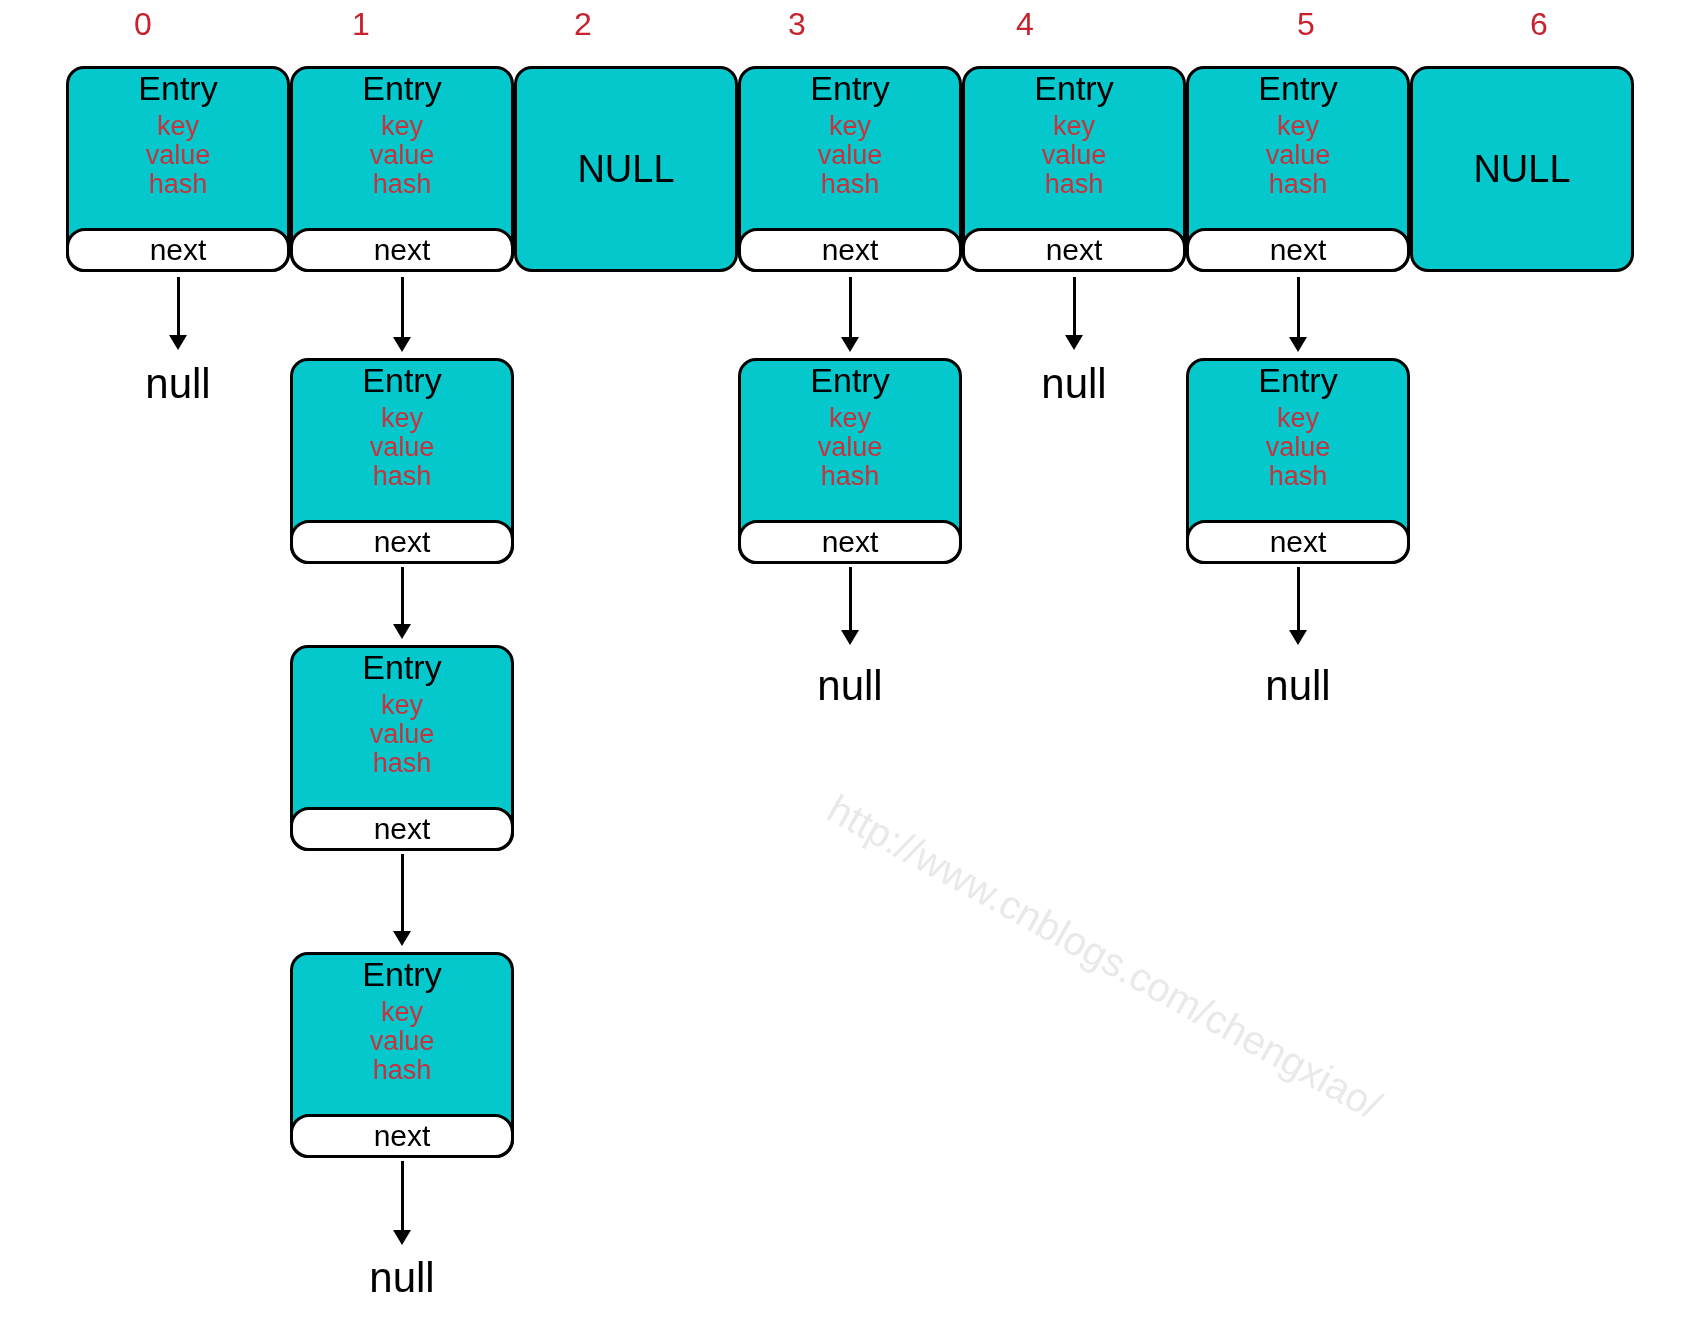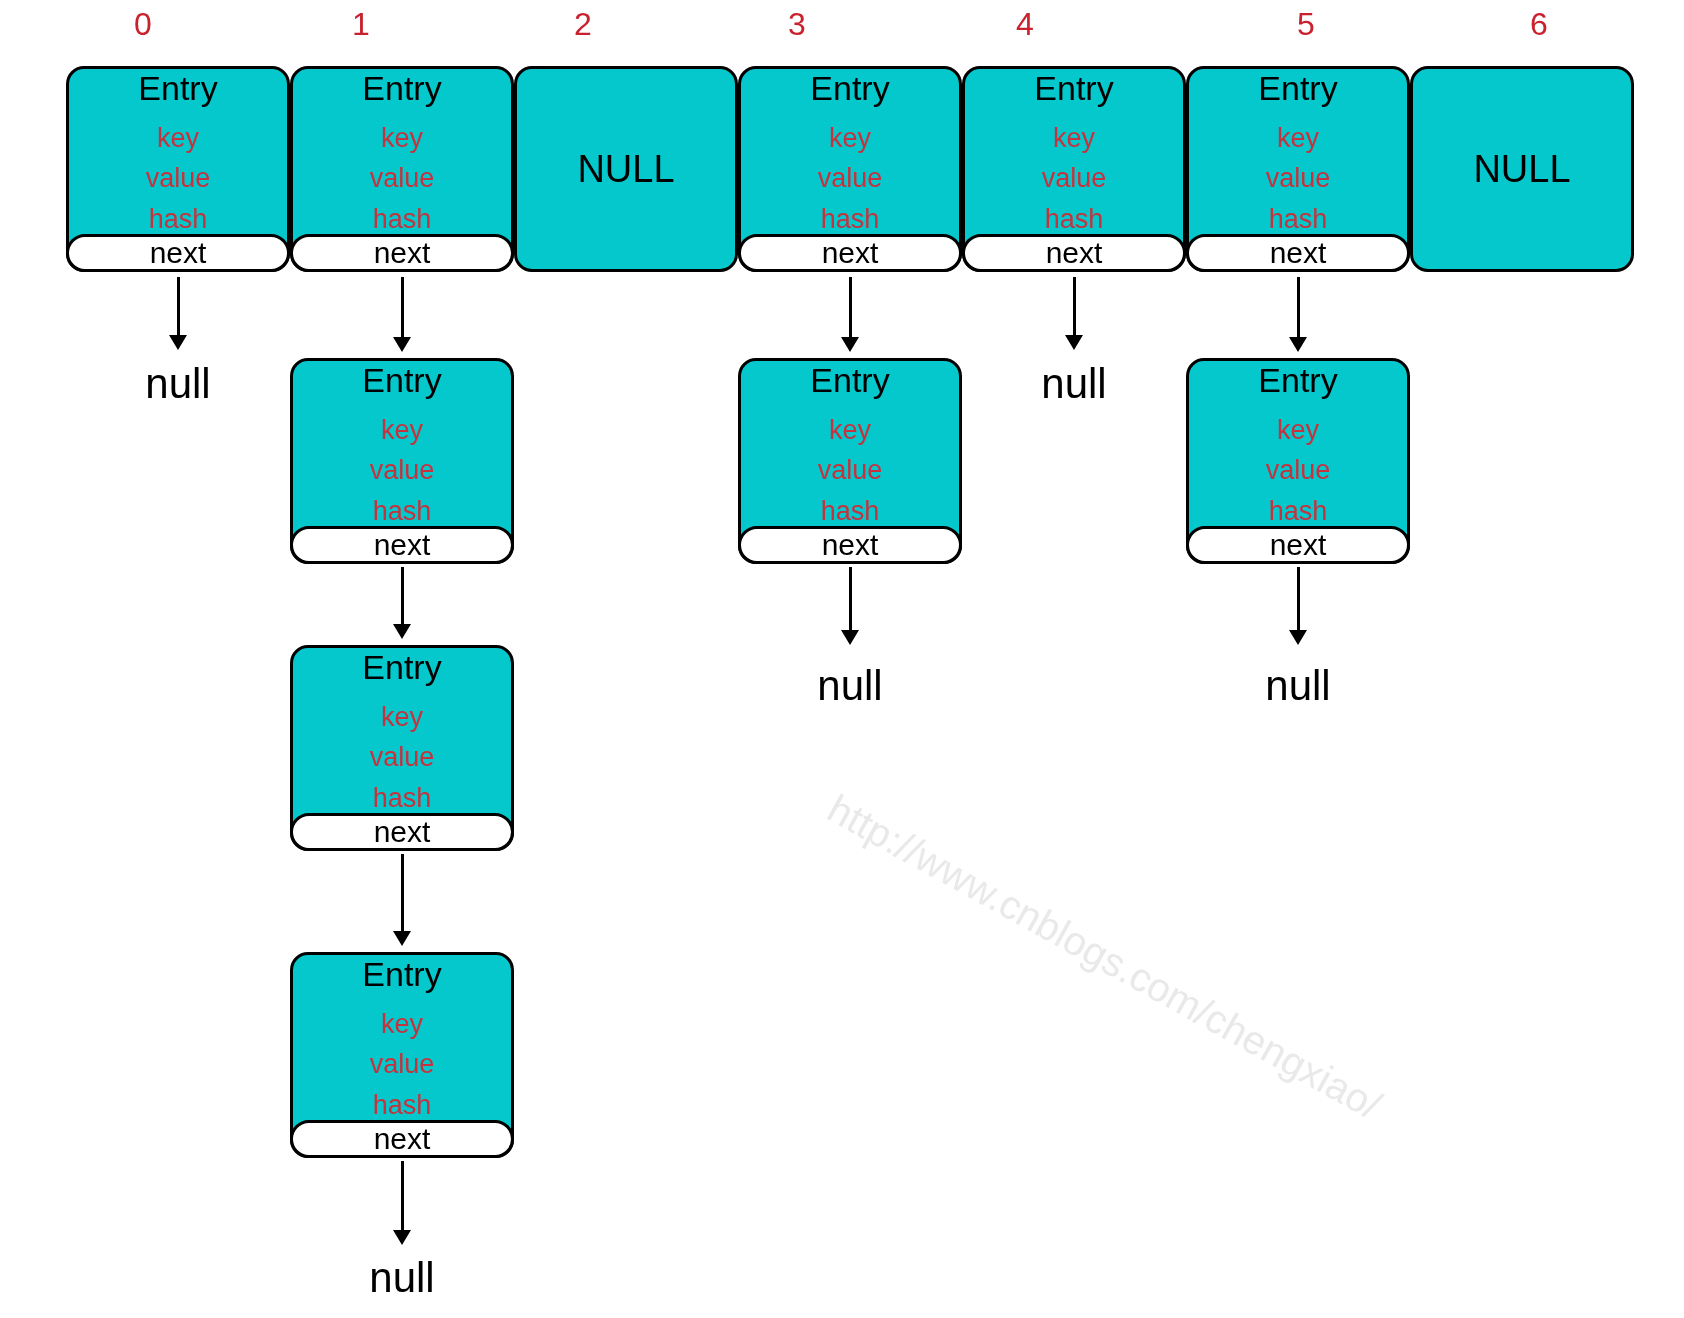--- a/index.html
+++ b/index.html
@@ -10,26 +10,26 @@
   .bucket-index{
     position:absolute;top:6px;transform:translateX(-50%);
     font-size:32px;color:#c8222e;
   }
   .node{
     position:absolute;width:224px;height:206px;box-sizing:border-box;
     background:#04c8cc;border:3px solid #000;border-radius:18px;
   }
   .entry-body{
     position:absolute;left:0;right:0;top:0;bottom:35px;
-    display:flex;flex-direction:column;align-items:center;justify-content:space-between;
+    display:flex;flex-direction:column;align-items:center;justify-content:flex-start;
   }
   .entry-title{font-size:34px;color:#000;margin-bottom:4px;}
   .entry-field{font-size:27px;color:#c5333e;line-height:1.08;}
   .next-pill{
-    position:absolute;left:-3px;right:-3px;bottom:-3px;height:38px;box-sizing:border-box;
+    position:absolute;left:-3px;right:-3px;bottom:-3px;height:44px;box-sizing:border-box;
     background:#fff;border:3px solid #000;border-radius:19px;
     display:flex;align-items:center;justify-content:center;
   }
   .next-label{font-size:30px;color:#000;}
   .nullbox{display:flex;align-items:center;justify-content:center;}
   .nullbox span{font-size:38px;color:#000;}
   .arrow{position:absolute;width:18px;}
   .arrow-line{position:absolute;left:50%;top:0;bottom:13px;width:3px;margin-left:-1.5px;background:#000;}
   .arrow-head{
     position:absolute;left:0;bottom:0;width:0;height:0;

